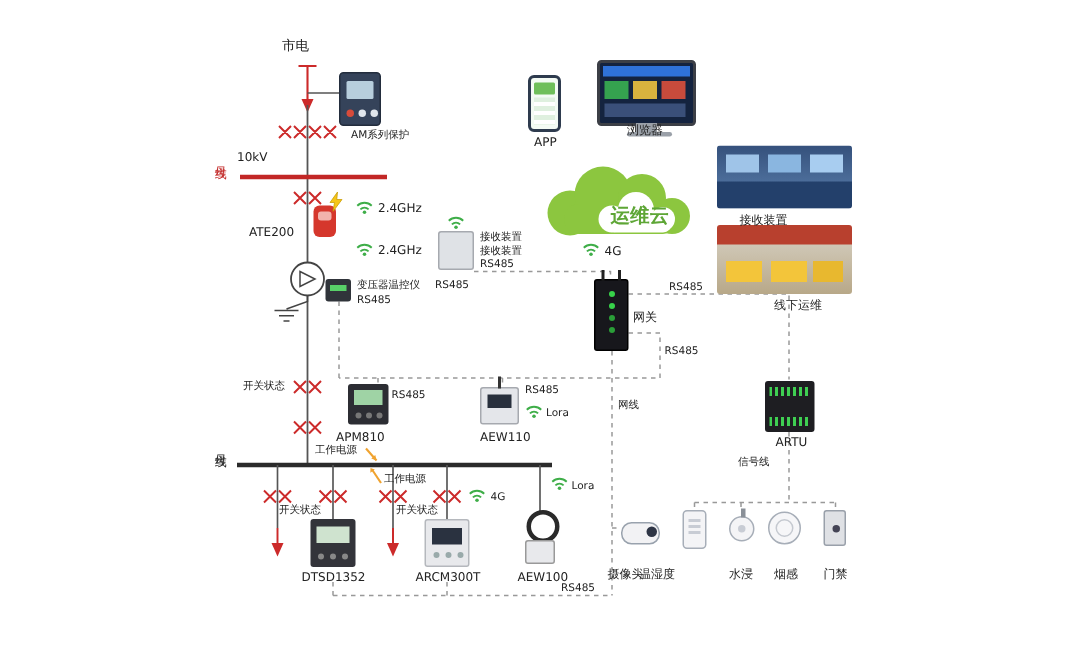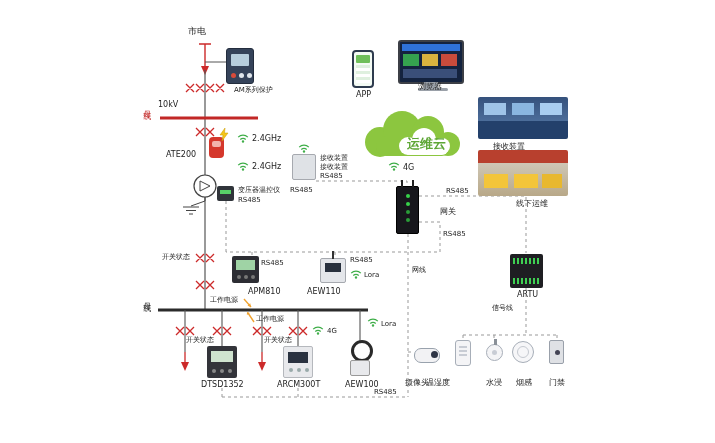--- a/index.html
+++ b/index.html
@@ -249,33 +249,33 @@
   <span class="lbl s7" style="left:238px;top:186px">变压器温控仪</span>
   <span class="lbl s7" style="left:238px;top:196px">RS485</span>
   <span class="lbl s7" style="left:162px;top:253px">开关状态</span>
 
   <span class="lbl s7" style="left:320px;top:154px">接收装置</span>
   <span class="lbl s7" style="left:320px;top:163px">接收装置</span>
   <span class="lbl s7" style="left:320px;top:172px">RS485</span>
   <span class="lbl s7" style="left:290px;top:186px">RS485</span>
 
   <span class="lbl" style="left:403px;top:163px">4G</span>
-  <span class="lbl" style="left:440px;top:207px">网关</span>
+  <span class="lbl" style="left:422px;top:207px">网关</span>
   <span class="lbl s7" style="left:446px;top:187px">RS485</span>
   <span class="lbl s7" style="left:443px;top:230px">RS485</span>
   <span class="lbl s7" style="left:412px;top:266px">网线</span>
 
   <span class="lbl" style="left:493px;top:142px">接收装置</span>
   <span class="lbl" style="left:516px;top:199px">线下运维</span>
   <span class="lbl" style="left:517px;top:290px">ARTU</span>
   <span class="lbl s7" style="left:492px;top:304px">信号线</span>
 
-  <span class="lbl" style="left:248px;top:287px">APM810</span>
+  <span class="lbl" style="left:224px;top:287px">APM810</span>
   <span class="lbl s7" style="left:261px;top:259px">RS485</span>
-  <span class="lbl" style="left:307px;top:287px">AEW110</span>
+  <span class="lbl" style="left:320px;top:287px">AEW110</span>
   <span class="lbl s7" style="left:350px;top:256px">RS485</span>
   <span class="lbl s7" style="left:364px;top:271px">Lora</span>
 
   <span class="lbl v" style="left:142px;top:296px">母线</span>
   <span class="lbl s7" style="left:210px;top:296px">工作电源</span>
   <span class="lbl s7" style="left:256px;top:315px">工作电源</span>
   <span class="lbl s7" style="left:186px;top:336px">开关状态</span>
   <span class="lbl s7" style="left:264px;top:336px">开关状态</span>
   <span class="lbl" style="left:201px;top:380px">DTSD1352</span>
   <span class="lbl" style="left:277px;top:380px">ARCM300T</span>

